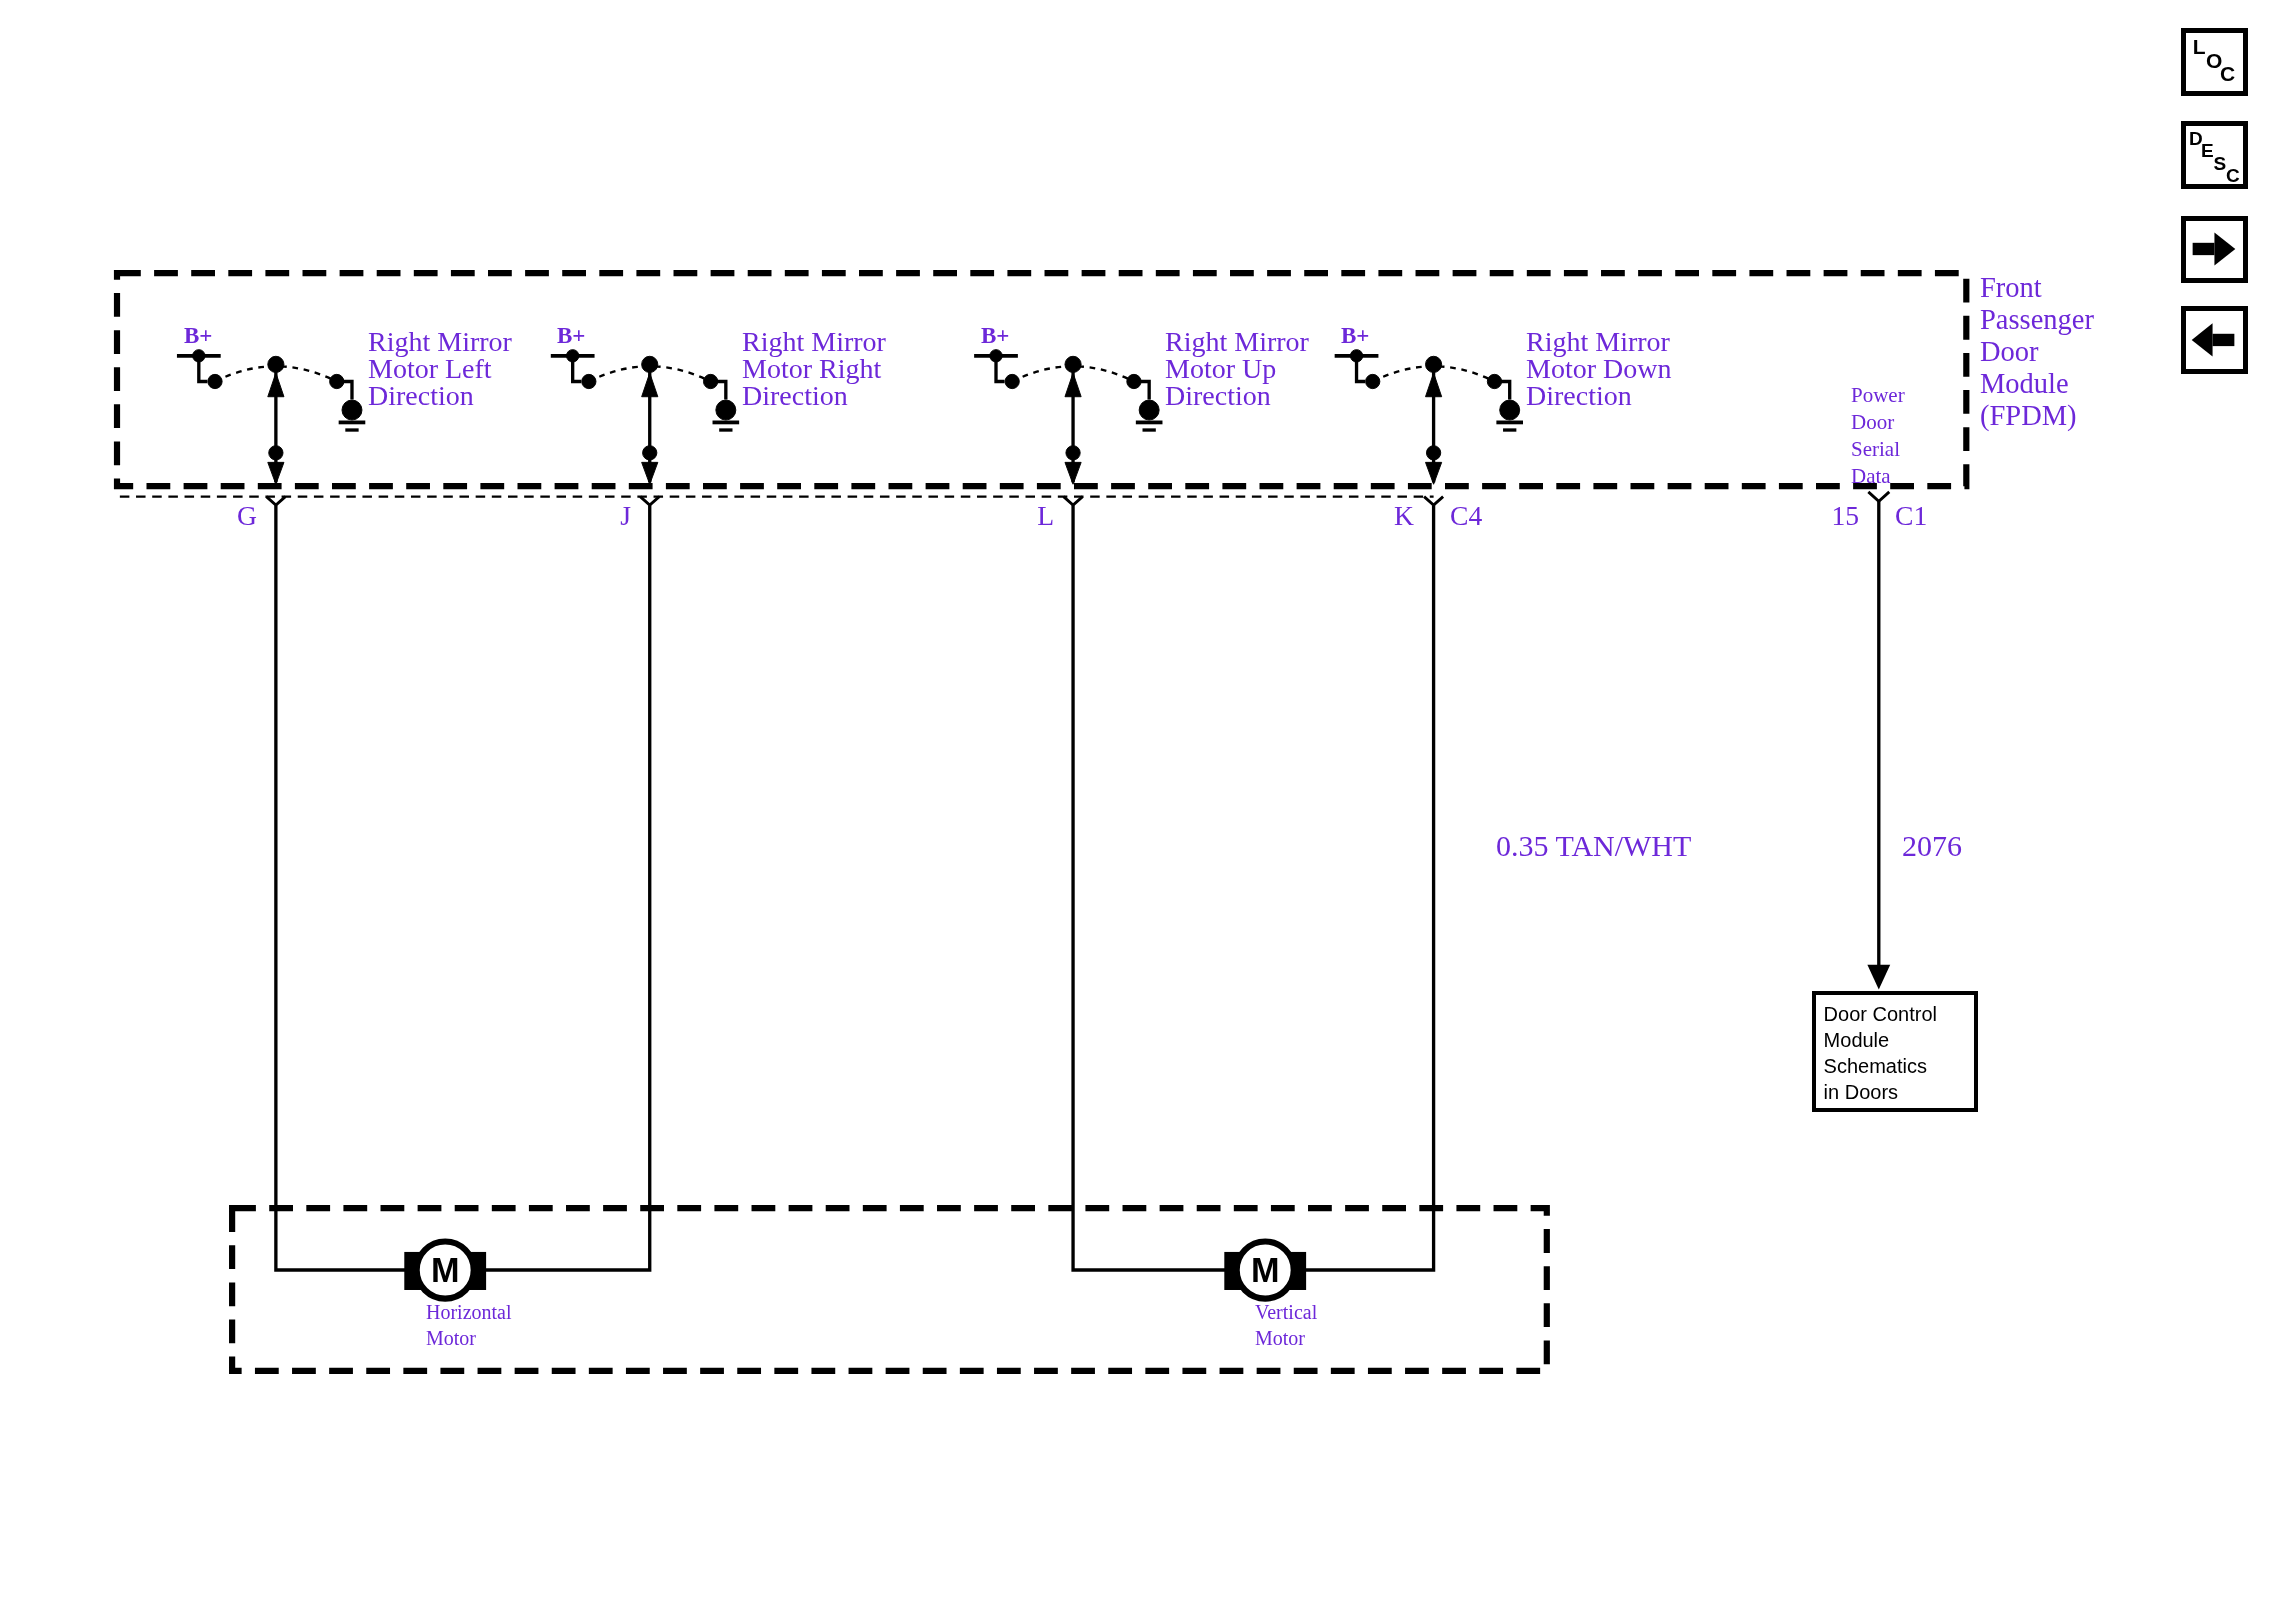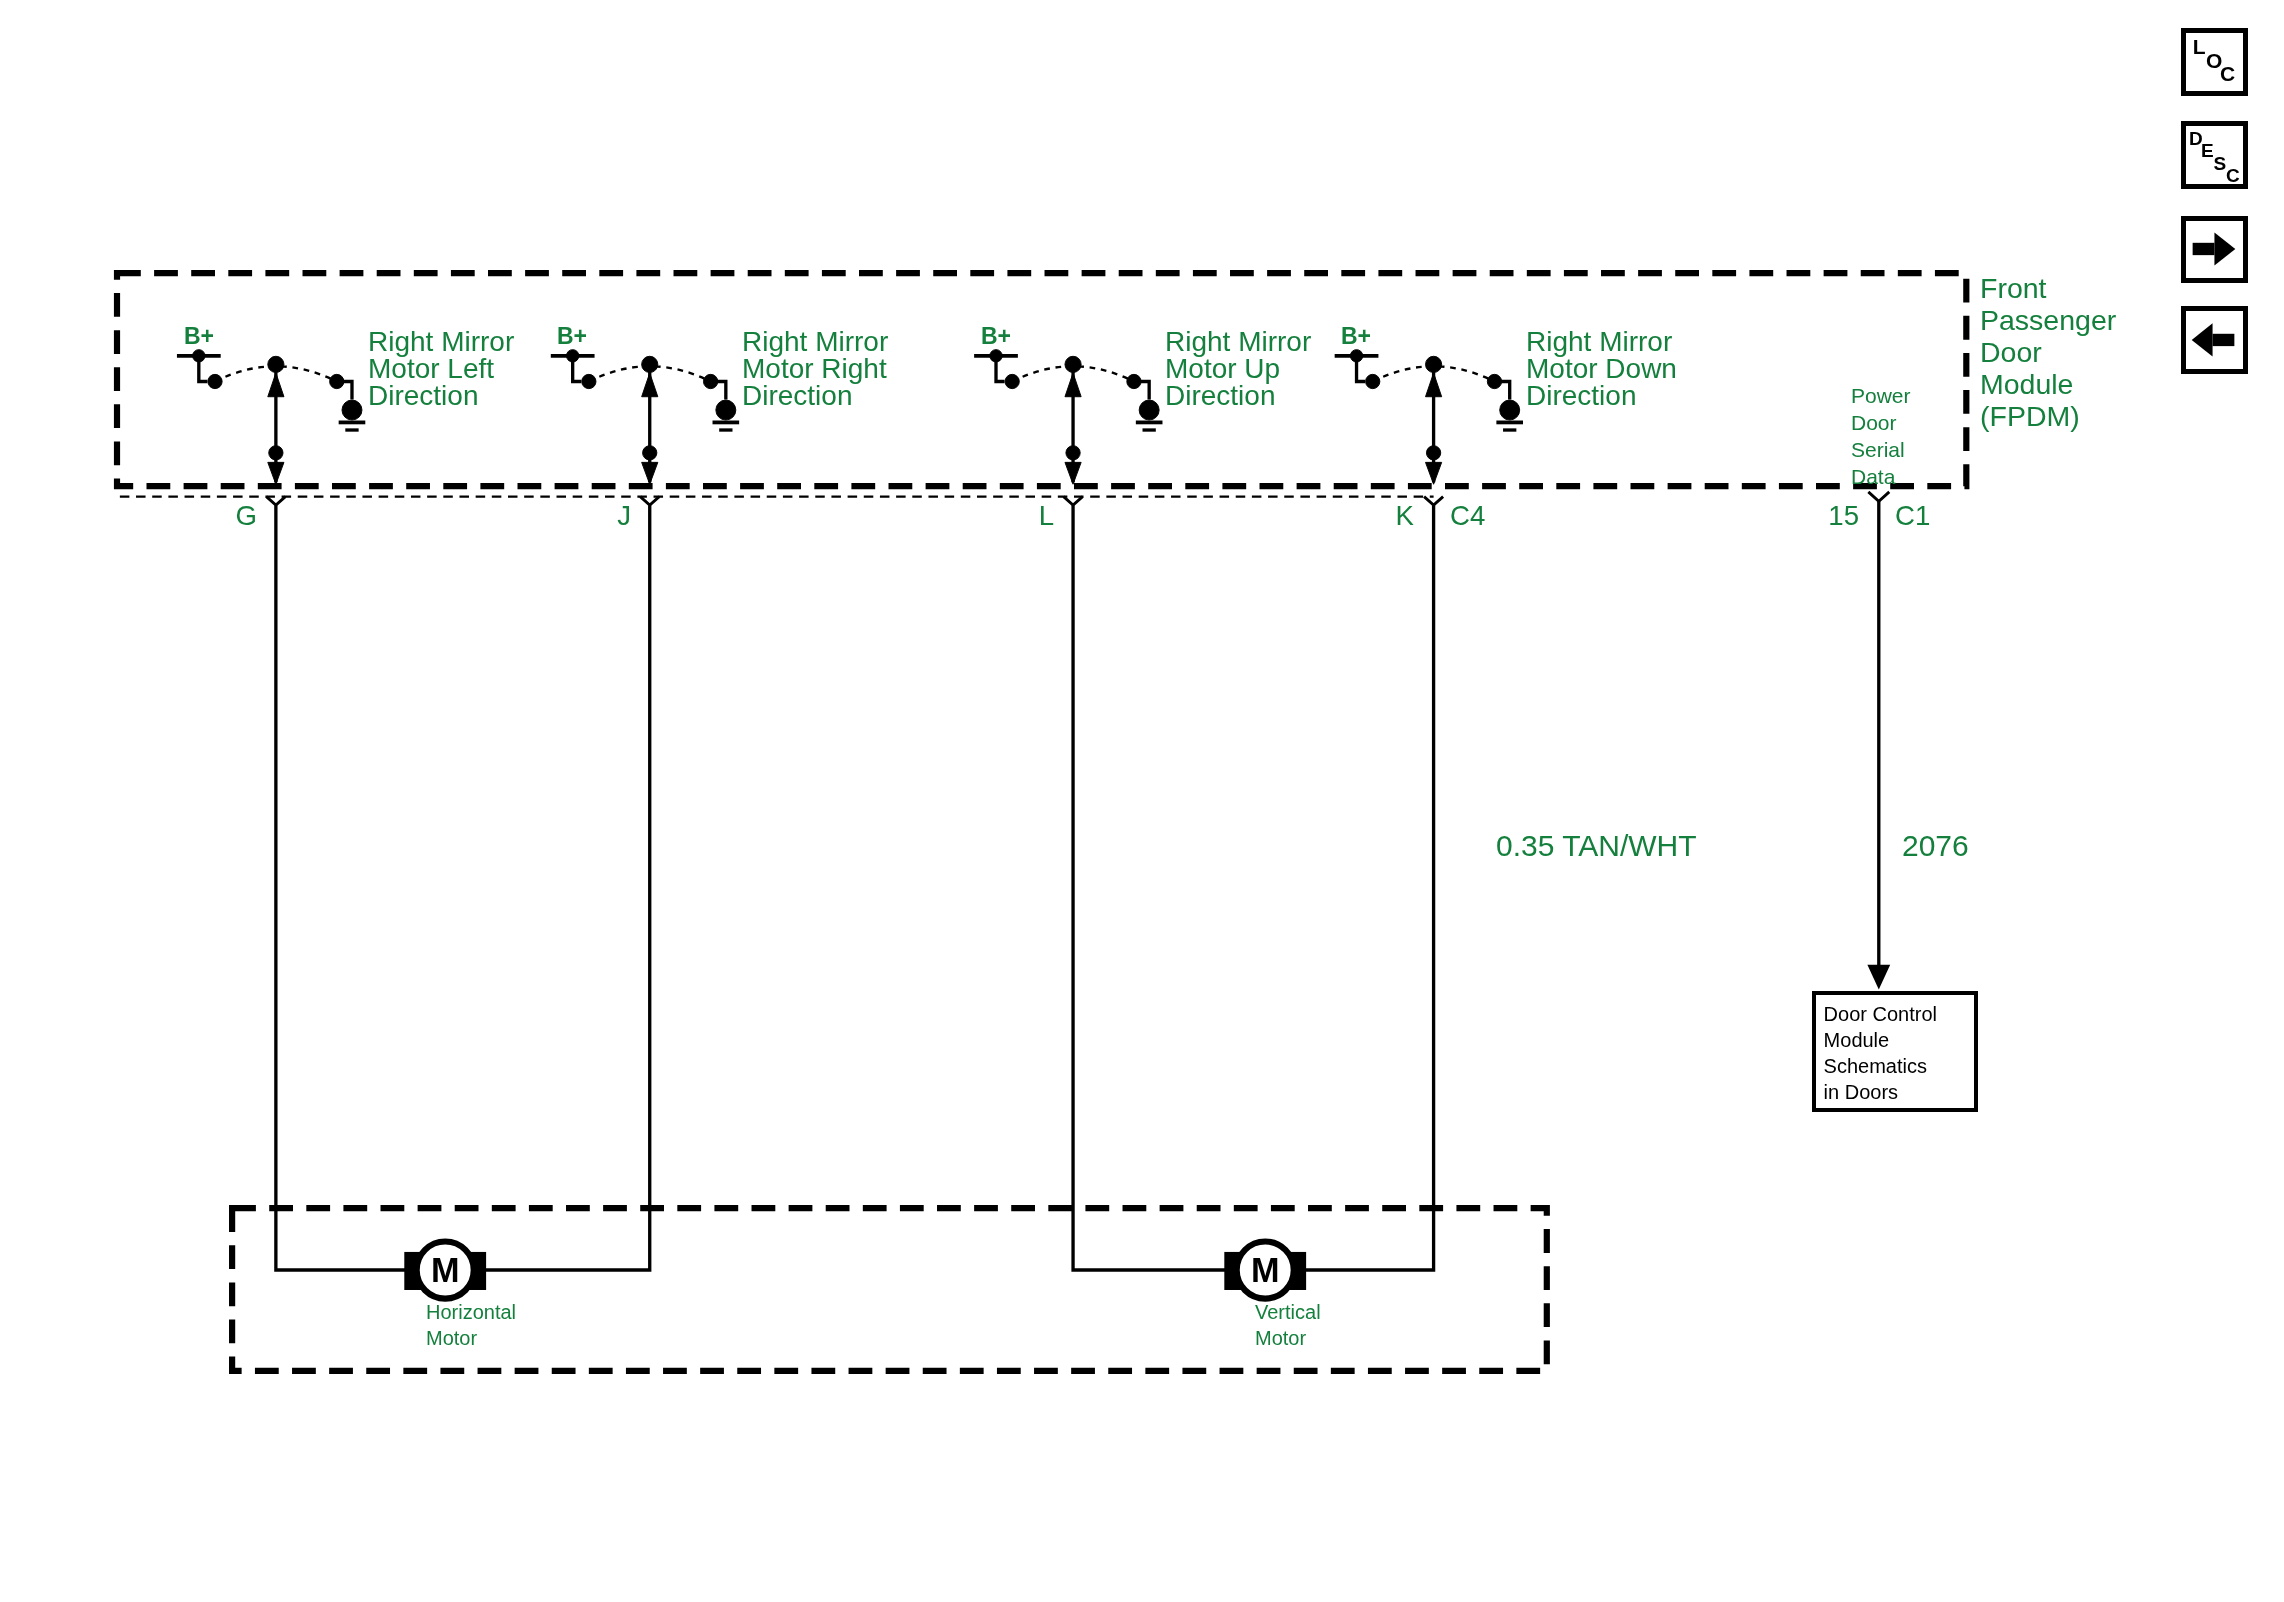--- a/index.html
+++ b/index.html
@@ -1,21 +1,21 @@
 <!DOCTYPE html>
 <html style="font-size:15px"><head>
 <meta charset="utf-8">
 <style>
   html,body{margin:0;padding:0;background:#fff;}
   .canvas{
     position:relative;width:2285px;height:1603px;background:#fff;
     font-family:"Liberation Sans",sans-serif;color:#000;overflow:hidden;
   }
   .layer{position:absolute;left:0;top:0;}
-  .txt{position:absolute;color:#15803d;white-space:nowrap;}
+  .txt{position:absolute;color:#6d28d9;white-space:nowrap;font-family:Liberation Serif, serif;}
   .bplus{font-size:23px;font-weight:700;}
   .swlabel{font-size:28px;line-height:27px;}
   .pin{font-size:27.6px;width:57px;text-align:right;}
   .connid-lbl{font-size:27.6px;}
   .sidetitle{font-size:28.5px;line-height:32px;}
   .wirelabel{font-size:30px;}
   .motorlabel{font-size:20px;line-height:26px;margin-left:27px;}
   .connbox{
     position:absolute;left:1689px;top:290px;width:134px;height:143px;
     border:4.8px solid #000;box-sizing:border-box;background:#fff;

